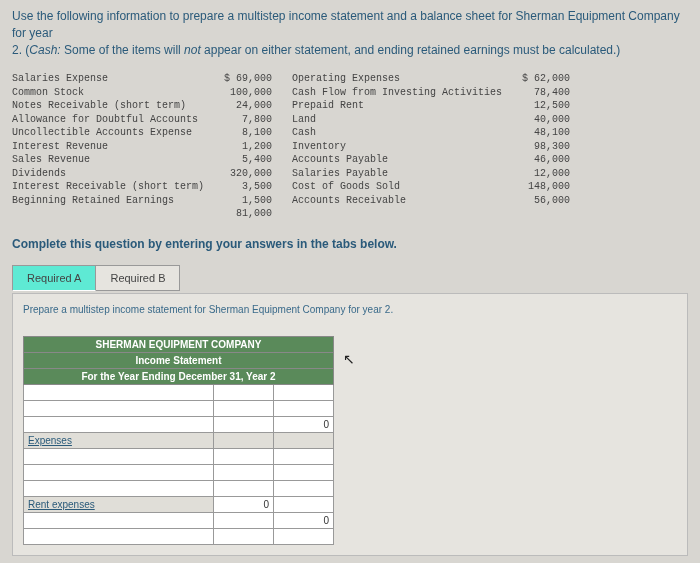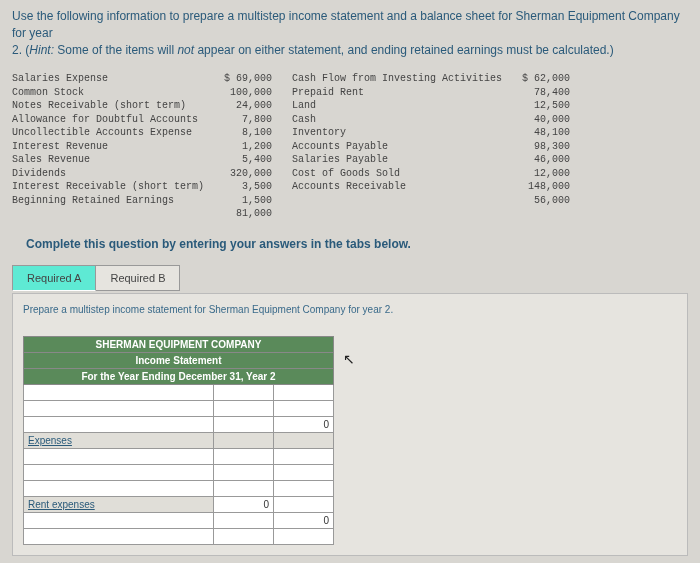--- a/index.html
+++ b/index.html
@@ -5,42 +5,42 @@
   * { margin: 0; padding: 0; box-sizing: border-box; }
   body { font-family: Arial, sans-serif; font-size: 11px; background: #d8d6d1; color: #333; width: 700px; height: 563px; overflow: hidden; }
   .page { padding: 8px 12px; }
   .instructions { color: #2a5a7a; font-size: 12px; line-height: 1.4; margin-bottom: 14px; }
   .instructions i { font-style: italic; }
   .accounts-table { display: flex; gap: 20px; font-family: "Courier New", monospace; font-size: 10px; color: #444; margin-bottom: 16px; }
   .acct-col { display: flex; }
   .acct-labels { display: flex; flex-direction: column; }
   .acct-values { display: flex; flex-direction: column; text-align: right; padding-left: 20px; }
   .acct-labels span, .acct-values span { line-height: 1.35; white-space: nowrap; }
-  .complete-text { color: #2a5a7a; font-size: 12px; font-weight: bold; margin-bottom: 14px; margin-left: 14px; }
+  .complete-text { color: #2a5a7a; font-size: 12px; font-weight: bold; margin-bottom: 14px; }
   .tabs { display: flex; margin-bottom: 2px; }
   .tab { border: 1px solid #999; background: #e6e4df; padding: 6px 14px; font-size: 11px; color: #444; margin-right: -1px; cursor: pointer; }
   .tab.active { background: #5eead4; border-bottom: 1px solid #fff; position: relative; z-index: 1; }
   .content { border: 1px solid #bbb; background: #e6e4df; padding: 10px; }
   .prepare { color: #3a6a8a; font-size: 10px; margin-bottom: 21px; }
   .stmt-wrap { position: relative; }
   .stmt { border-collapse: collapse; padding-left: 12px; }
   .stmt th { background: #5a8a5a; color: #fff; font-weight: bold; text-align: center; border: 1px solid #888; padding: 2px 4px; font-size: 10px; }
   .stmt td { border: 1px solid #999; background: #fff; padding: 2px 4px; font-size: 10px; height: 16px; }
   .stmt td.label { width: 190px; }
   .stmt td.val { width: 60px; text-align: right; }
   .stmt td.rowhead { background: #e0ded8; color: #2a5a7a; font-size: 10px; text-decoration: underline; }
   .cursor { position: absolute; left: 320px; top: 15px; font-size: 14px; color: #222; }
 </style>
 </head>
 <body>
 
 <div class="page">
   <div class="instructions">
     <span>Use the following information to prepare a multistep income statement and a balance sheet for Sherman Equipment Company for year</span><br>
-    <span>2. (</span><i><span>Hint:</span></i><span> Some of the items will </span><i><span>not</span></i><span> appear on either statement, and ending retained earnings must be calculated.)</span>
+    <span>2. (</span><i><span>Cash:</span></i><span> Some of the items will </span><i><span>not</span></i><span> appear on either statement, and ending retained earnings must be calculated.)</span>
   </div>
 
   <div class="accounts-table">
     <div class="acct-col">
       <div class="acct-labels">
         <span>Salaries Expense</span>
         <span>Common Stock</span>
         <span>Notes Receivable (short term)</span>
         <span>Allowance for Doubtful Accounts</span>
         <span>Uncollectible Accounts Expense</span>
@@ -59,20 +59,21 @@
         <span>1,200</span>
         <span>5,400</span>
         <span>320,000</span>
         <span>3,500</span>
         <span>1,500</span>
         <span>81,000</span>
       </div>
     </div>
     <div class="acct-col">
       <div class="acct-labels">
+        <span>Operating Expenses</span>
         <span>Cash Flow from Investing Activities</span>
         <span>Prepaid Rent</span>
         <span>Land</span>
         <span>Cash</span>
         <span>Inventory</span>
         <span>Accounts Payable</span>
         <span>Salaries Payable</span>
         <span>Cost of Goods Sold</span>
         <span>Accounts Receivable</span>
       </div>

